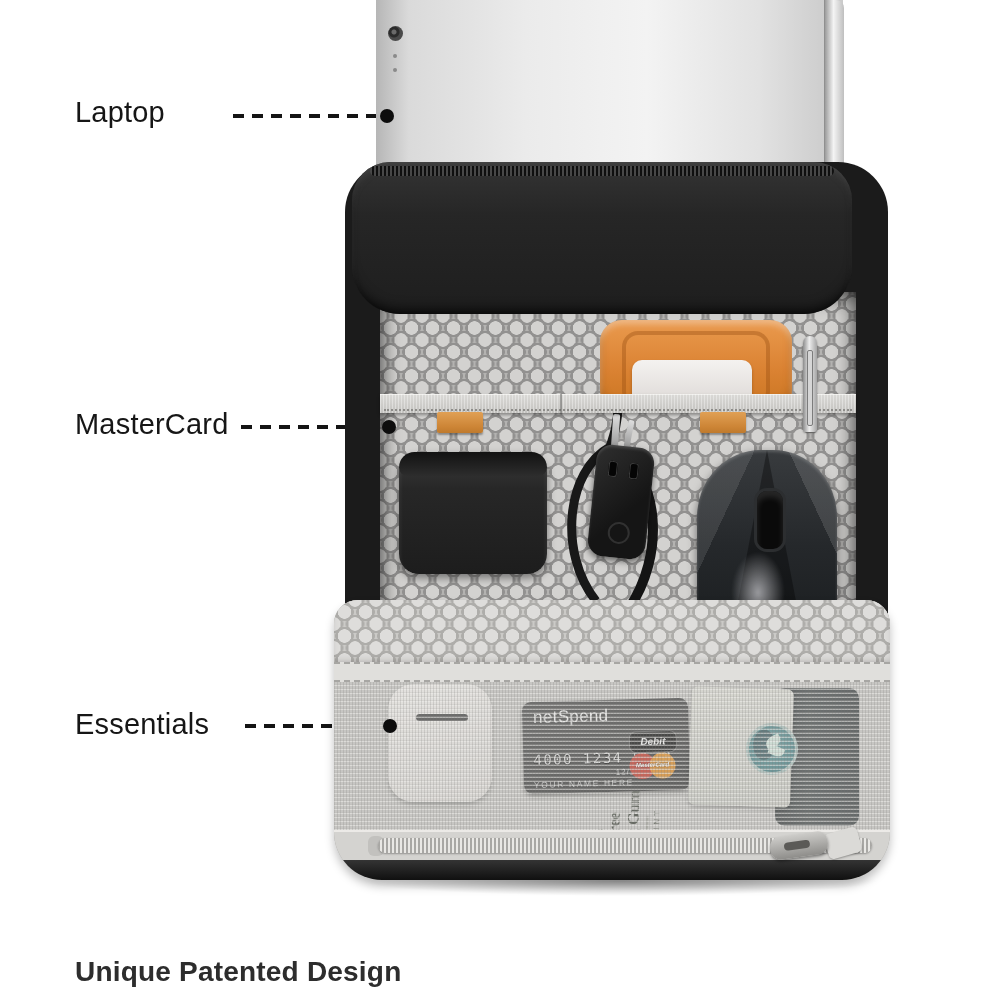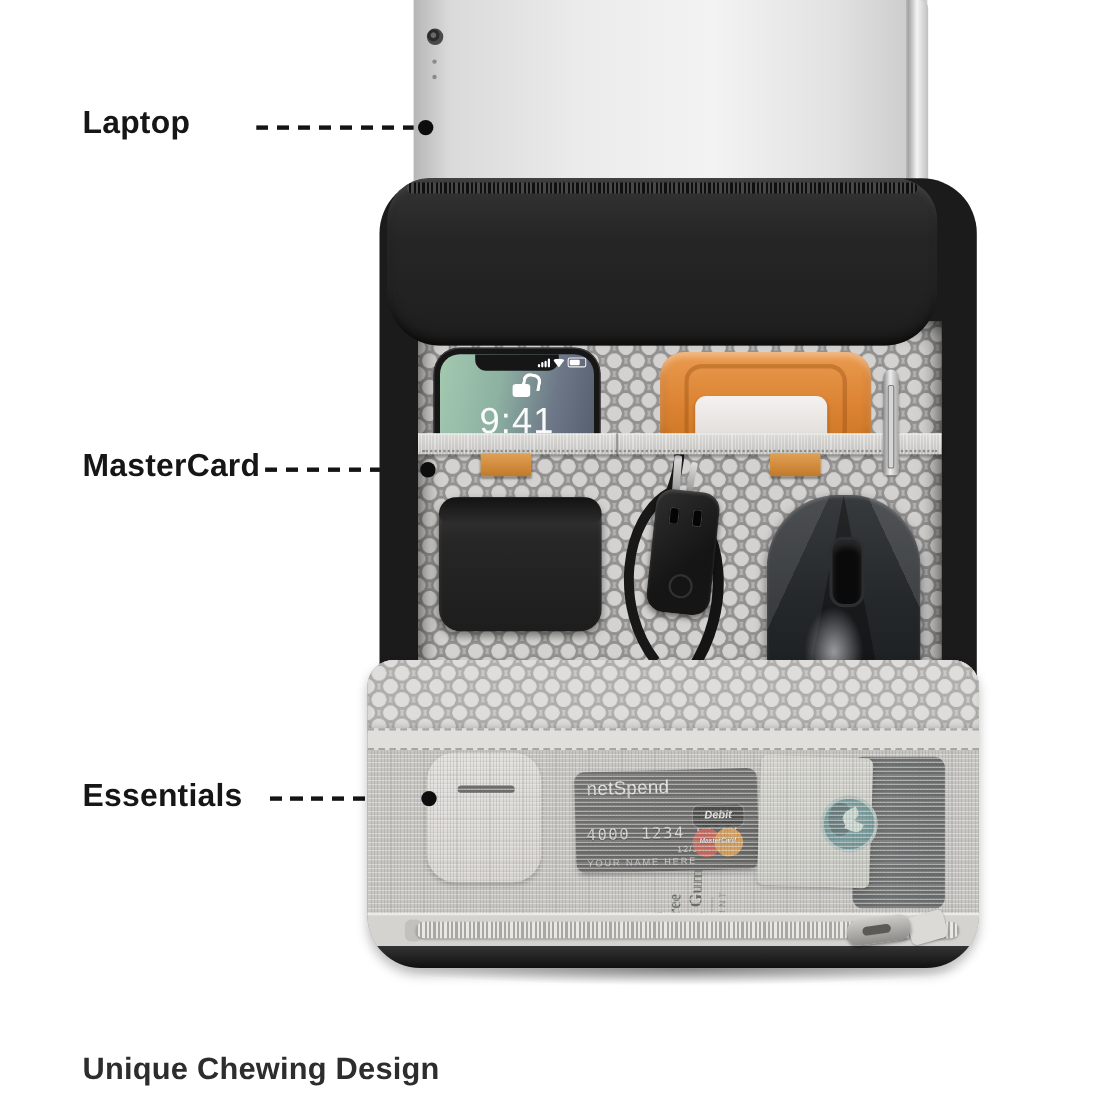--- a/index.html
+++ b/index.html
@@ -1,21 +1,21 @@
 <!DOCTYPE html>
 <html><head>
 <meta charset="utf-8">
 <style>
   html,body{margin:0;padding:0;background:#fff;}
   #stage{position:relative;width:1000px;height:1000px;background:#fff;overflow:hidden;
          font-family:"Liberation Sans",sans-serif;}
   .abs{position:absolute;}
 
   
-  .callout-label{font-size:29px;font-weight:700;color:#161616;letter-spacing:.2px;}
+  .callout-label{font-size:29px;font-weight:400;color:#161616;letter-spacing:.2px;}
   .leader{height:4px;background:repeating-linear-gradient(90deg,#141414 0 11px,transparent 11px 19px);}
   .leader-dot{width:14px;height:14px;border-radius:50%;background:#0d0d0d;z-index:60;}
   .caption-text{font-size:28px;font-weight:700;color:#2d2d2d;letter-spacing:.2px;}
 
   
   #laptop{left:376px;top:0;width:467px;height:174px;
     background:linear-gradient(90deg,#b6b6b6 0,#dadada 7%,#ebebeb 32%,#f3f3f3 58%,#e2e2e2 82%,#cccccc 97%);
     border-radius:0 0 4px 4px;z-index:1;}
   #laptop-spine{left:824px;top:0;width:19px;height:174px;border-left:1px solid #8f8f8f;
     background:linear-gradient(90deg,#9c9c9c,#f4f4f4 45%,#bfbfbf);border-radius:0 8px 0 0;z-index:2;}
@@ -201,49 +201,31 @@
   <div class="abs leader-dot" style="left:380px;top:109px;"></div>
 
   <div class="abs callout-label" style="left:75px;top:408px;">MasterCard</div>
   <div class="abs leader" style="left:241px;top:425px;width:142px;"></div>
   <div class="abs leader-dot" style="left:382px;top:420px;"></div>
 
   <div class="abs callout-label" style="left:75px;top:708px;">Essentials</div>
   <div class="abs leader" style="left:245px;top:724px;width:140px;"></div>
   <div class="abs leader-dot" style="left:383px;top:719px;"></div>
 
-  <div class="abs caption-text" style="left:75px;top:956px;">Unique Chewing Design</div>
+  <div class="abs caption-text" style="left:75px;top:956px;">Unique Patented Design</div>
 
   <div class="abs" id="laptop"></div>
   <div class="abs" id="laptop-spine"></div>
   <div class="abs cam-dot"></div>
   <div class="abs tiny-dot" style="left:393px;top:54px;"></div>
   <div class="abs tiny-dot" style="left:393px;top:68px;"></div>
 
   <div class="abs" id="bag-body"></div>
   <div class="abs quilt" id="interior"></div>
 
-  <div class="abs" id="phone">
-    <div id="phone-screen">
-      <div id="phone-notch"></div>
-      <div class="status-bar">
-        <span class="sig">
-            <i style="height:3px"></i>
-            <i style="height:5px"></i>
-            <i style="height:6px"></i>
-            <i style="height:8px"></i>
-          </span>
-        <span class="wifi"></span>
-        <span class="batt"></span>
-      </div>
-      <div id="lock-shackle"></div>
-      <div id="lock-body"></div>
-      <div id="phone-time">9:41</div>
-    </div>
-  </div>
 
   <div class="abs" id="drive">
     <div id="drive-groove"></div>
     <div id="drive-label"></div>
   </div>
 
   <div class="abs" id="band">
     <div id="band-ribs"></div>
     <div id="band-stitch"></div>
   </div>

